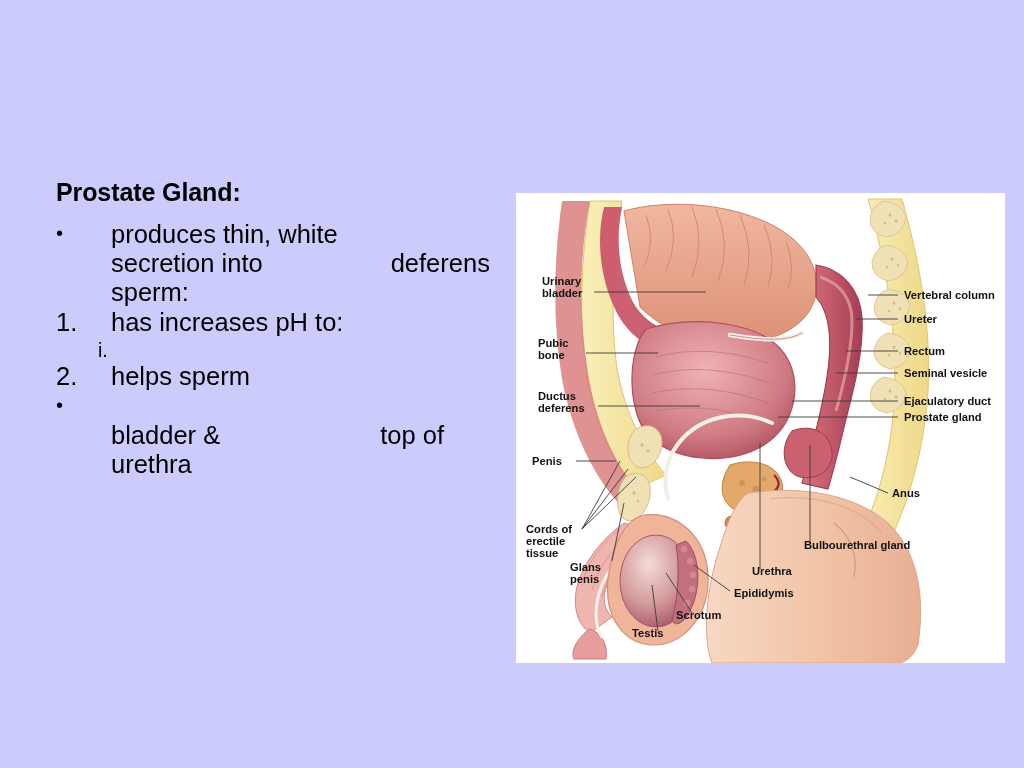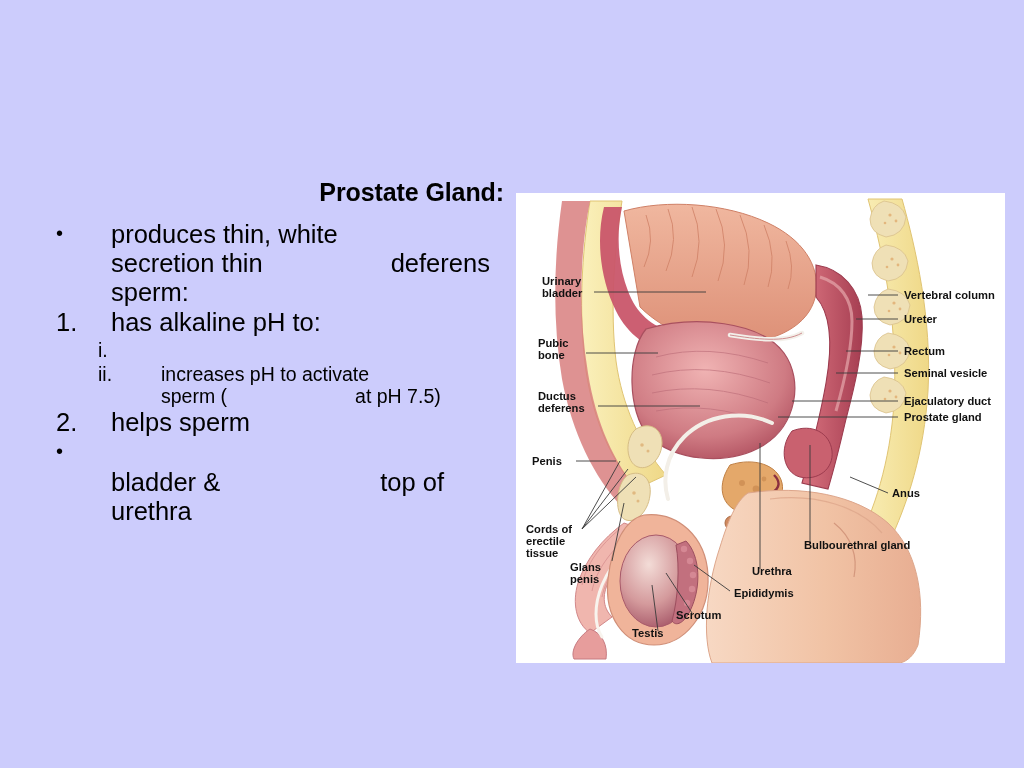--- a/index.html
+++ b/index.html
@@ -31,21 +31,20 @@
     color: #000000;
   }
 
   .title-line {
     font-size: 25px;
     font-weight: bold;
     line-height: 1.18;
     letter-spacing: -0.1px;
     margin-bottom: 12px;
     white-space: nowrap;
-    text-align: right;
   }
 
   .blk {
     display: flex;
     align-items: flex-start;
     line-height: 1.14;
   }
 
   .marker {
     flex: 0 0 auto;
@@ -117,41 +116,34 @@
 <div id="slide">
 
   <div id="text-column">
 
     <div class="title-line">Prostate Gland:</div>
 
     <div class="blk lvl1 bullet">
       <span class="marker">•</span>
       <span class="body-text">
         <span>produces thin, white</span><br>
-        <span>secretion thin</span><span class="gap-lg"></span><span>deferens</span><br>
+        <span>secretion into</span><span class="gap-lg"></span><span>deferens</span><br>
         <span>sperm:</span>
       </span>
     </div>
 
     <div class="blk lvl1">
       <span class="marker">1.</span>
-      <span class="body-text">has alkaline pH to:</span>
+      <span class="body-text">has increases pH to:</span>
     </div>
 
     <div class="blk lvl2">
       <span class="marker">i.</span>
     </div>
 
-    <div class="blk lvl2">
-      <span class="marker">ii.</span>
-      <span class="body-text">
-        <span>increases pH to activate</span><br>
-        <span>sperm (</span><span class="gap-lg"></span><span>at pH 7.5)</span>
-      </span>
-    </div>
 
     <div class="blk lvl1">
       <span class="marker">2.</span>
       <span class="body-text">helps sperm</span>
     </div>
 
     <div class="blk lvl1 bullet">
       <span class="marker">•</span>
       <span class="body-text">
         <br>

